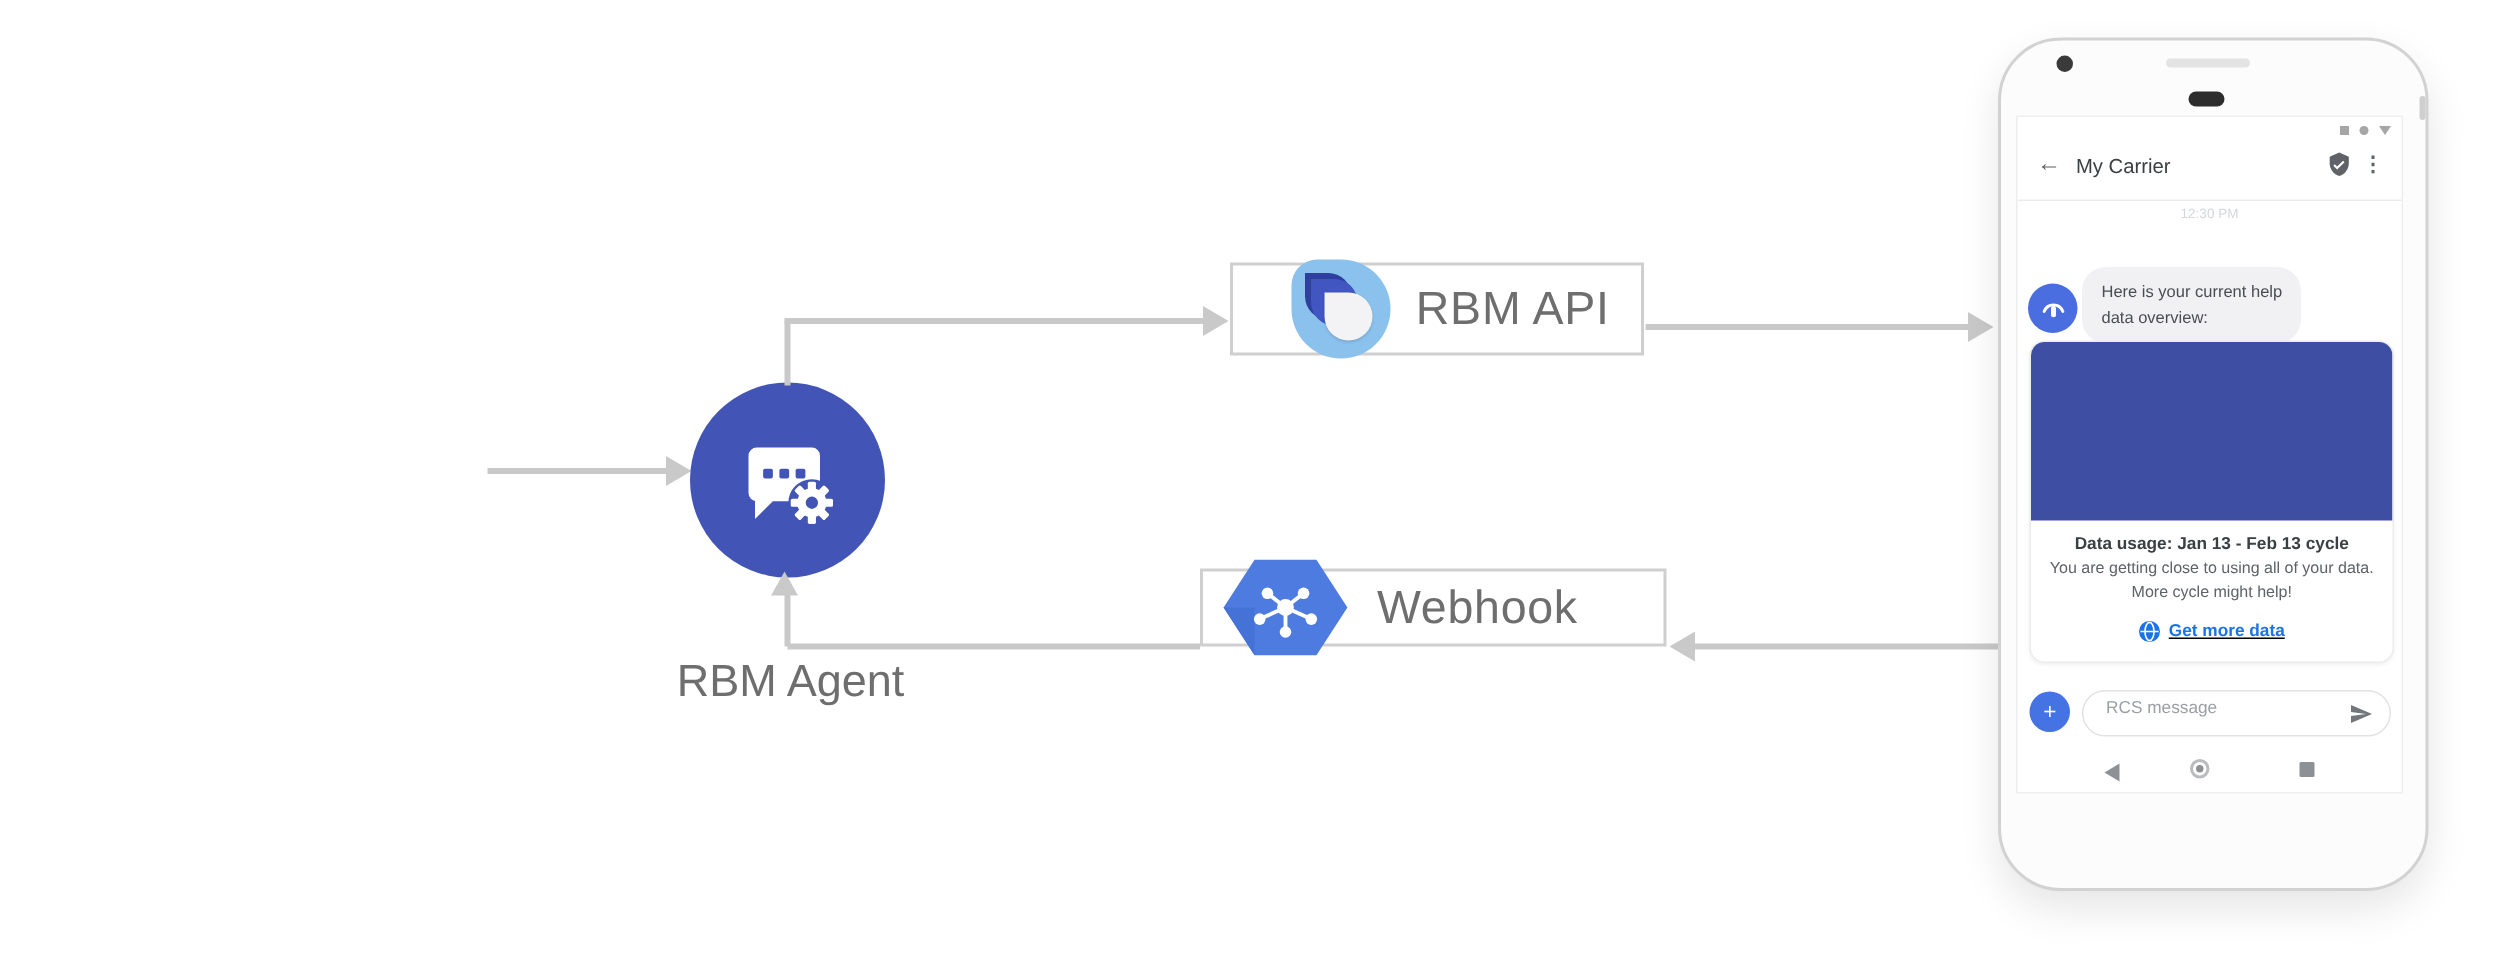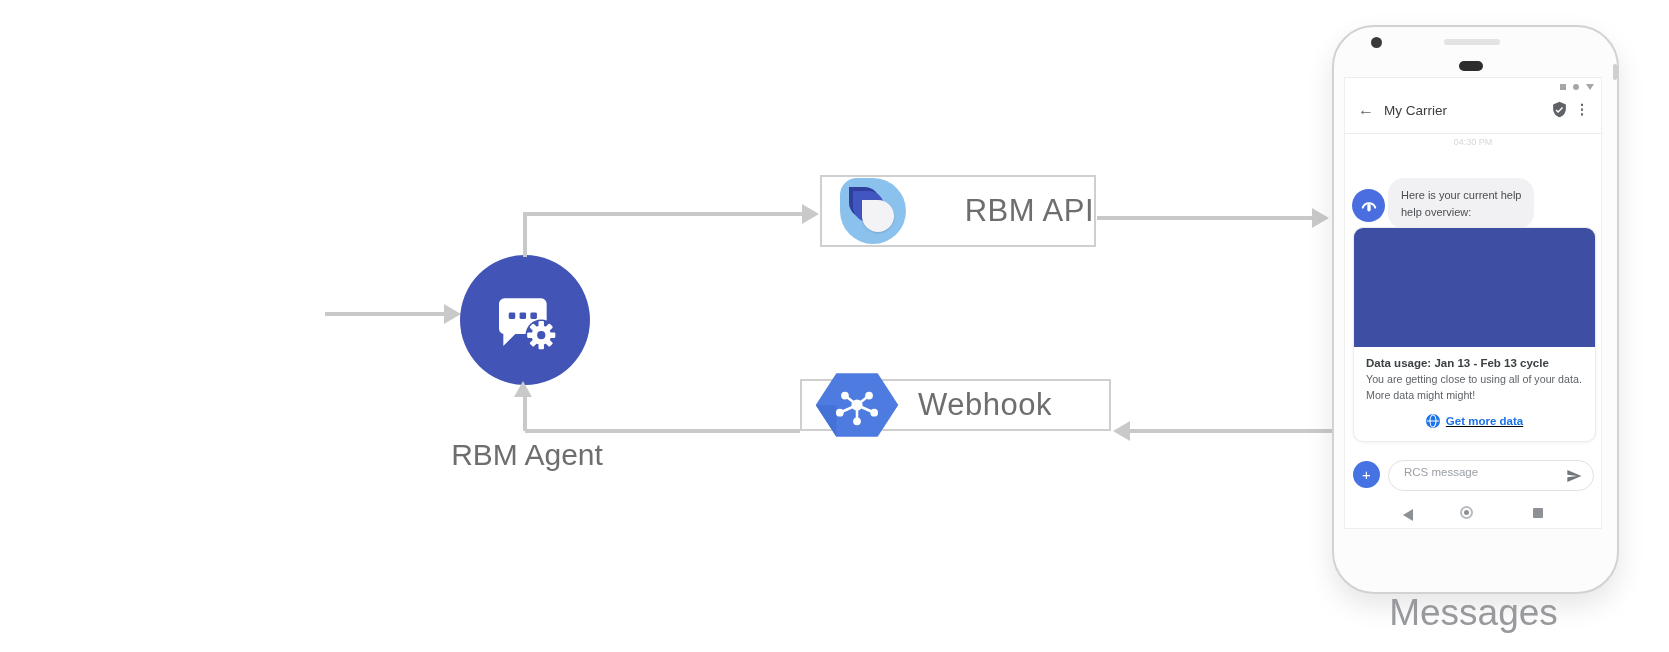--- a/index.html
+++ b/index.html
@@ -57,21 +57,21 @@
   .gauge{position:absolute;left:18px;top:11px;width:96px;height:96px;border-radius:50%;
          background:conic-gradient(from 205deg,#7fb5e9 0deg,#8a8ad8 65deg,#a25bc8 155deg,#cf3da4 245deg,#e62181 306deg,#ffffff 312deg,#ffffff 360deg);}
   .gauge-inner{position:absolute;inset:11px;border-radius:50%;background:#3e4fa3;
                display:flex;align-items:center;justify-content:center;color:#fff;}
   .gauge-num{font-size:29px;font-weight:300;}
   .gauge-pct{font-size:12px;margin:10px 0 0 1px;opacity:.95;}
   .card-stats{position:absolute;left:128px;right:6px;top:13px;text-align:center;color:#fff;}
   .stat-big{font-size:15.5px;font-weight:bold;}
   .stat-sub{font-size:9.5px;color:rgba(255,255,255,.66);margin-top:1px;}
   .stat-gap{margin-top:16px;}
-  .card-white{padding:10px 12px 9px 12px;}
+  .card-white{padding:10px 12px 9px 12px;text-align:center;}
   .cw-title{font-size:11.5px;font-weight:bold;color:#3c4043;}
   .cw-body{font-size:10.7px;line-height:1.45;color:#5f6368;margin-top:3px;}
   .cw-action{display:flex;align-items:center;justify-content:center;gap:6px;margin:11px 0 4px 0;
              cursor:pointer;text-decoration:underline;}
   .cw-action span{font-size:11.5px;font-weight:600;color:#1a73e8;}
   .plus-btn{position:absolute;left:8px;top:383px;width:27px;height:27px;border-radius:50%;
             background:#4673e3;color:#fff;display:flex;align-items:center;justify-content:center;
             font-size:15px;line-height:1;}
   .pill{position:absolute;left:43px;top:382px;width:206px;height:31px;border:1.5px solid #e2e2e2;
         border-radius:17px;box-sizing:border-box;background:#fff;}
@@ -126,21 +126,21 @@
     </svg>
   </div>
   <div class="free-label" style="left:407px;top:438px;width:240px;font-size:30px;">RBM Agent</div>
 
   <div>
     <div class="line" style="left:523px;top:214px;width:4px;height:43px;"></div>
     <div class="line" style="left:523px;top:212px;width:279px;height:4px;"></div>
     <div class="ah-right" style="left:802px;top:204px;"></div>
   </div>
 
-  <div class="node-box" style="left:820px;top:175px;width:276px;height:72px;justify-content:space-between;padding-left:18px;box-sizing:border-box;gap:17px;">
+  <div class="node-box" style="left:820px;top:175px;width:276px;height:62px;justify-content:center;padding-left:18px;box-sizing:border-box;gap:17px;">
     <div class="api-logo">
       <div class="td td-navy"></div>
       <div class="td td-indigo"></div>
       <div class="td td-white"></div>
     </div>
     <span class="node-label">RBM API</span>
   </div>
 
   <div>
     <div class="line" style="left:1097px;top:216px;width:216px;height:4px;"></div>
@@ -196,41 +196,41 @@
     </div>
 
     <div class="hdr-back">←</div>
     <div class="hdr-title">My Carrier</div>
     <svg class="hdr-shield" viewBox="0 0 24 24">
       <path d="M12 1L3 5v6c0 5.55 3.84 10.74 9 12 5.16-1.26 9-6.45 9-12V5l-9-4z" fill="#5f6368"></path>
       <path d="M10 14.2l-2.2-2.2-1.4 1.4L10 17l7-7-1.4-1.4z" fill="#fff"></path>
     </svg>
     <div class="hdr-menu">⋮</div>
     <div class="hdr-line"></div>
-    <div class="timestamp">04:30 PM</div>
+    <div class="timestamp">12:30 PM</div>
 
     <div class="avatar">
       <svg width="20" height="20" viewBox="0 0 24 24">
         <path d="M4.5 14 A8 8 0 0 1 19.5 14" fill="none" stroke="#fff" stroke-width="2.3" stroke-linecap="round"></path>
         <rect x="10" y="9.5" width="4" height="9" rx="2" fill="#fff"></rect>
       </svg>
     </div>
     <div class="bubble">
       <div>Here is your current help</div>
-      <div>help overview:</div>
+      <div>data overview:</div>
     </div>
 
     <div class="card">
       <div class="card-blue">
       </div>
       <div class="card-white">
         <div class="cw-title">Data usage: Jan 13 - Feb 13 cycle</div>
         <div class="cw-body">
           <div>You are getting close to using all of your data.</div>
-          <div>More data might might!</div>
+          <div>More cycle might help!</div>
         </div>
         <div class="cw-action">
           <svg width="14" height="14" viewBox="0 0 14 14">
             <circle cx="7" cy="7" r="7" fill="#1a73e8"></circle>
             <ellipse cx="7" cy="7" rx="3" ry="6.1" fill="none" stroke="#fff" stroke-width="1.1"></ellipse>
             <line x1="0.9" y1="7" x2="13.1" y2="7" stroke="#fff" stroke-width="1.1"></line>
           </svg>
           <span>Get more data</span>
         </div>
       </div>
@@ -244,15 +244,14 @@
       </svg>
     </div>
 
     <div class="navbar">
       <div class="nav-back"></div>
       <div class="nav-home"></div>
       <div class="nav-recents"></div>
     </div>
   </div>
 
-  <div class="messages-caption">Messages</div>
 
 </div>
 
 </body></html>

